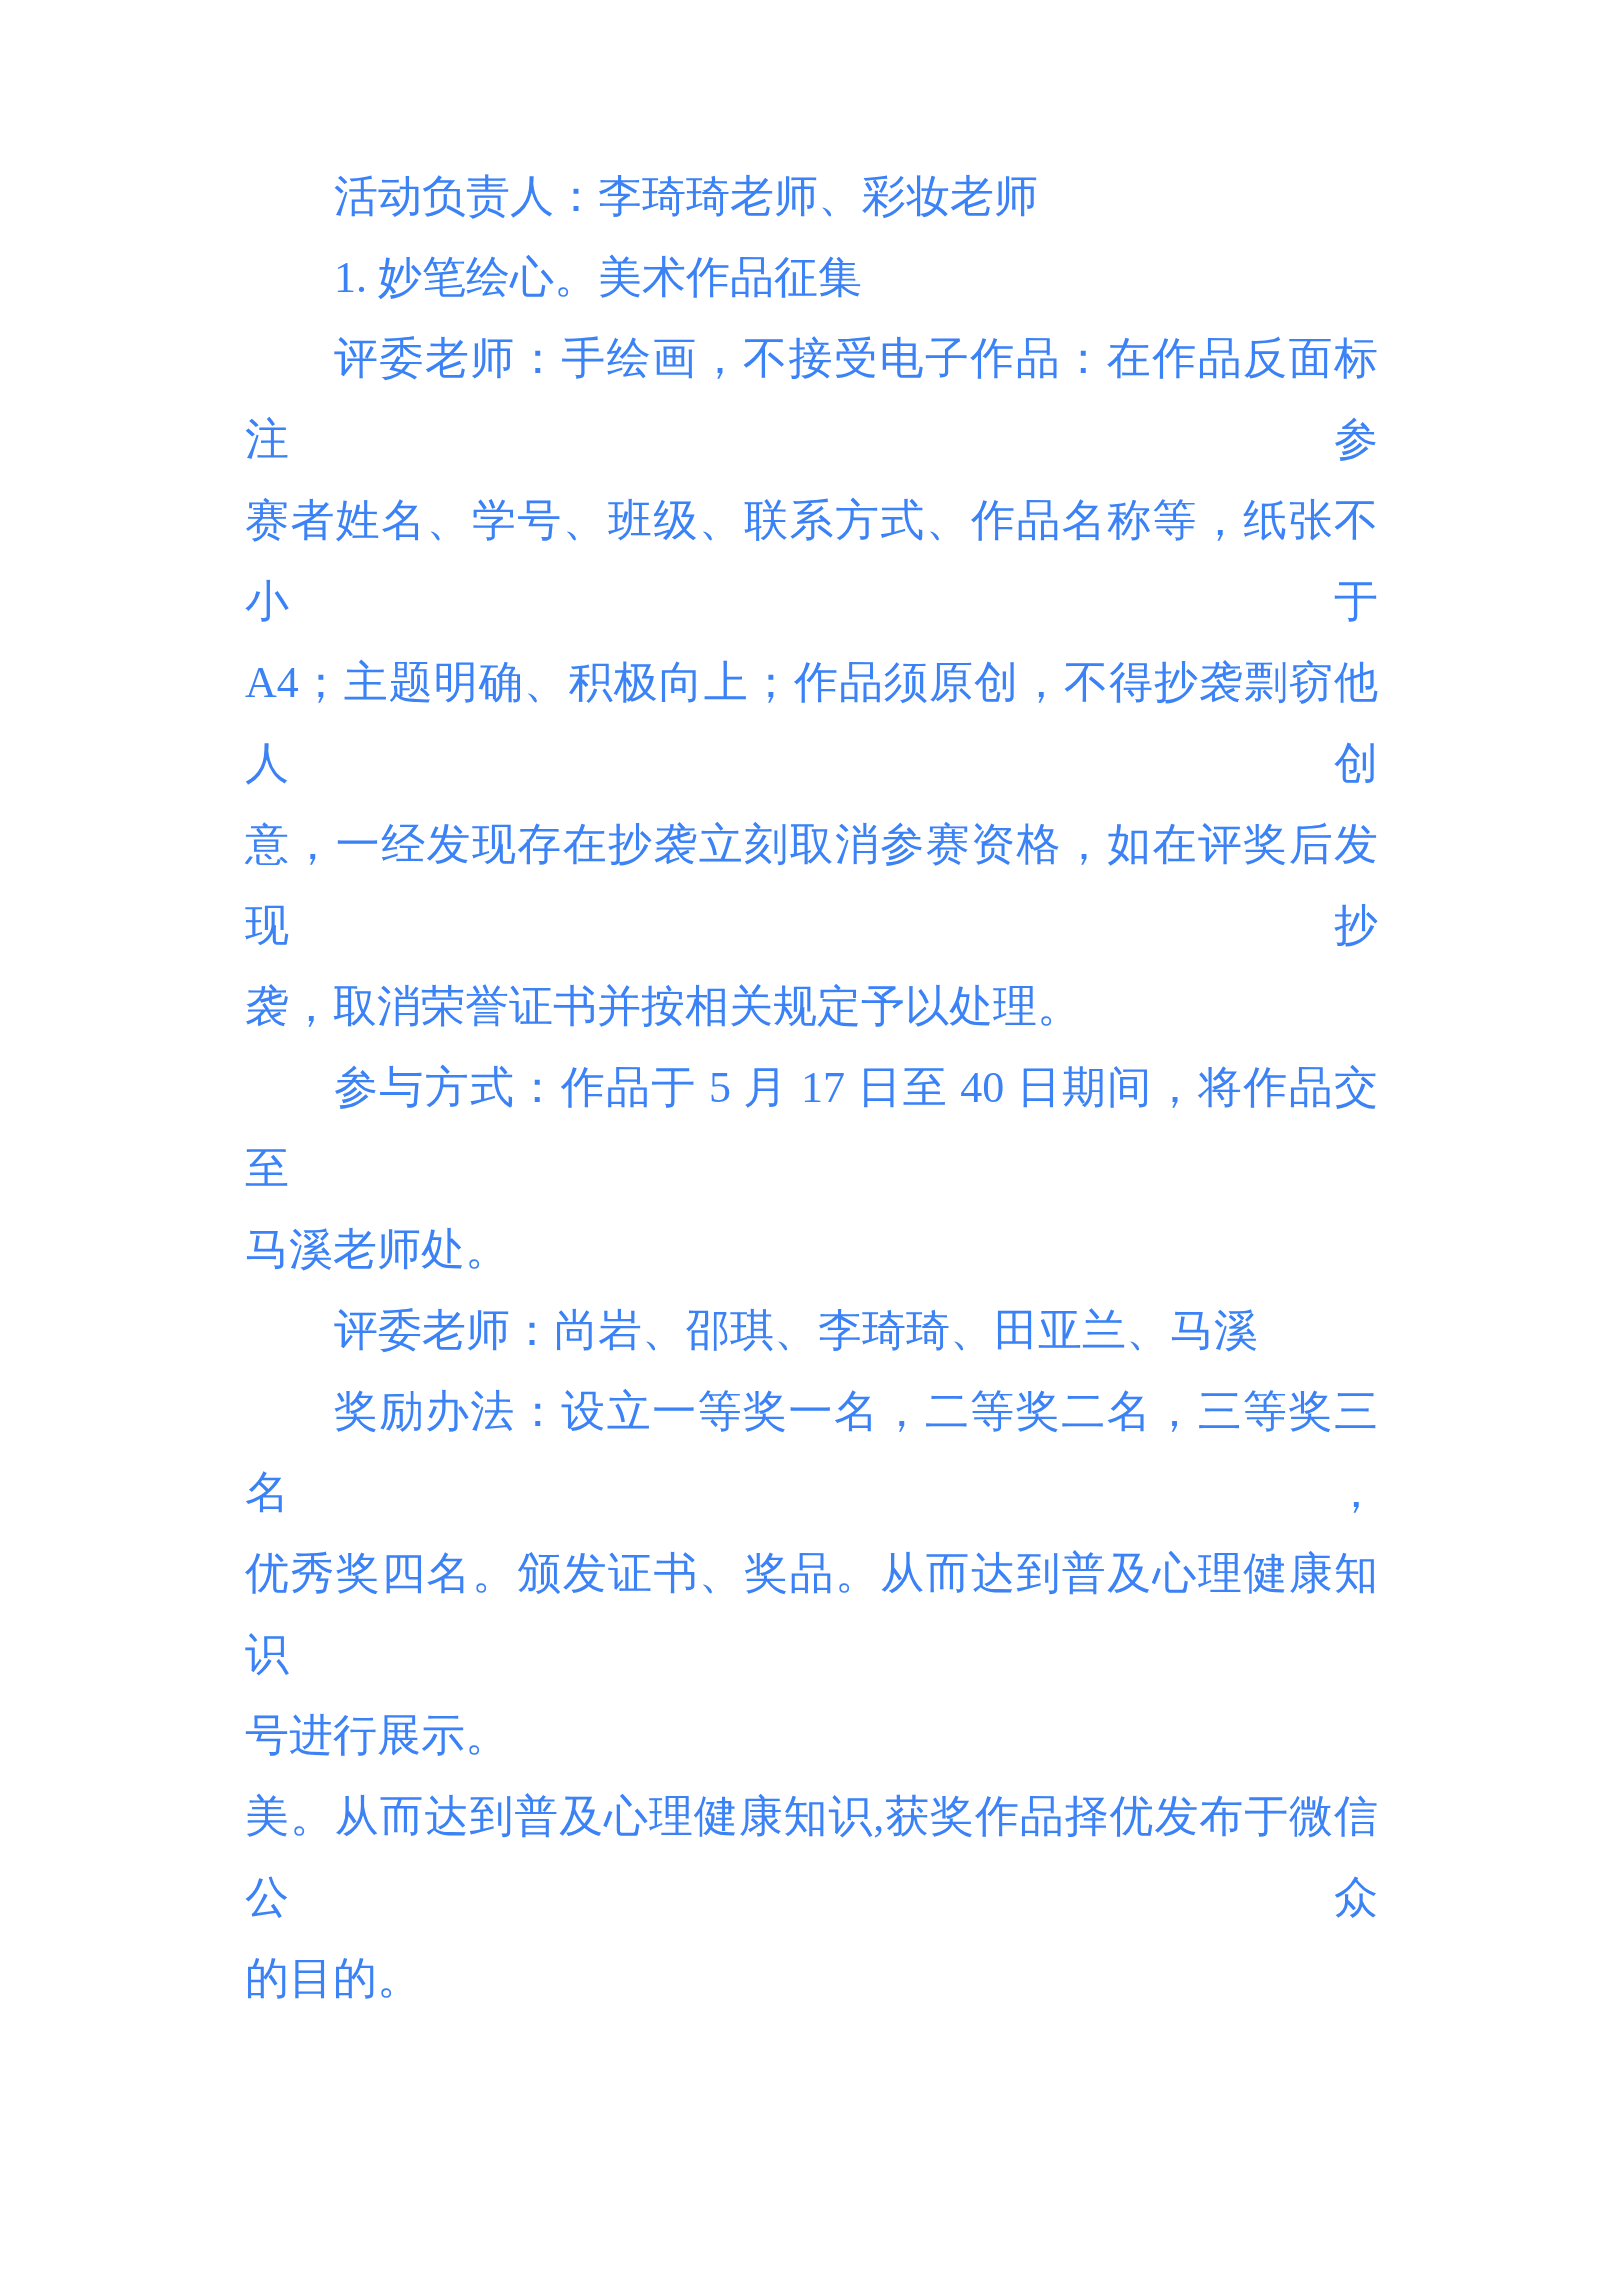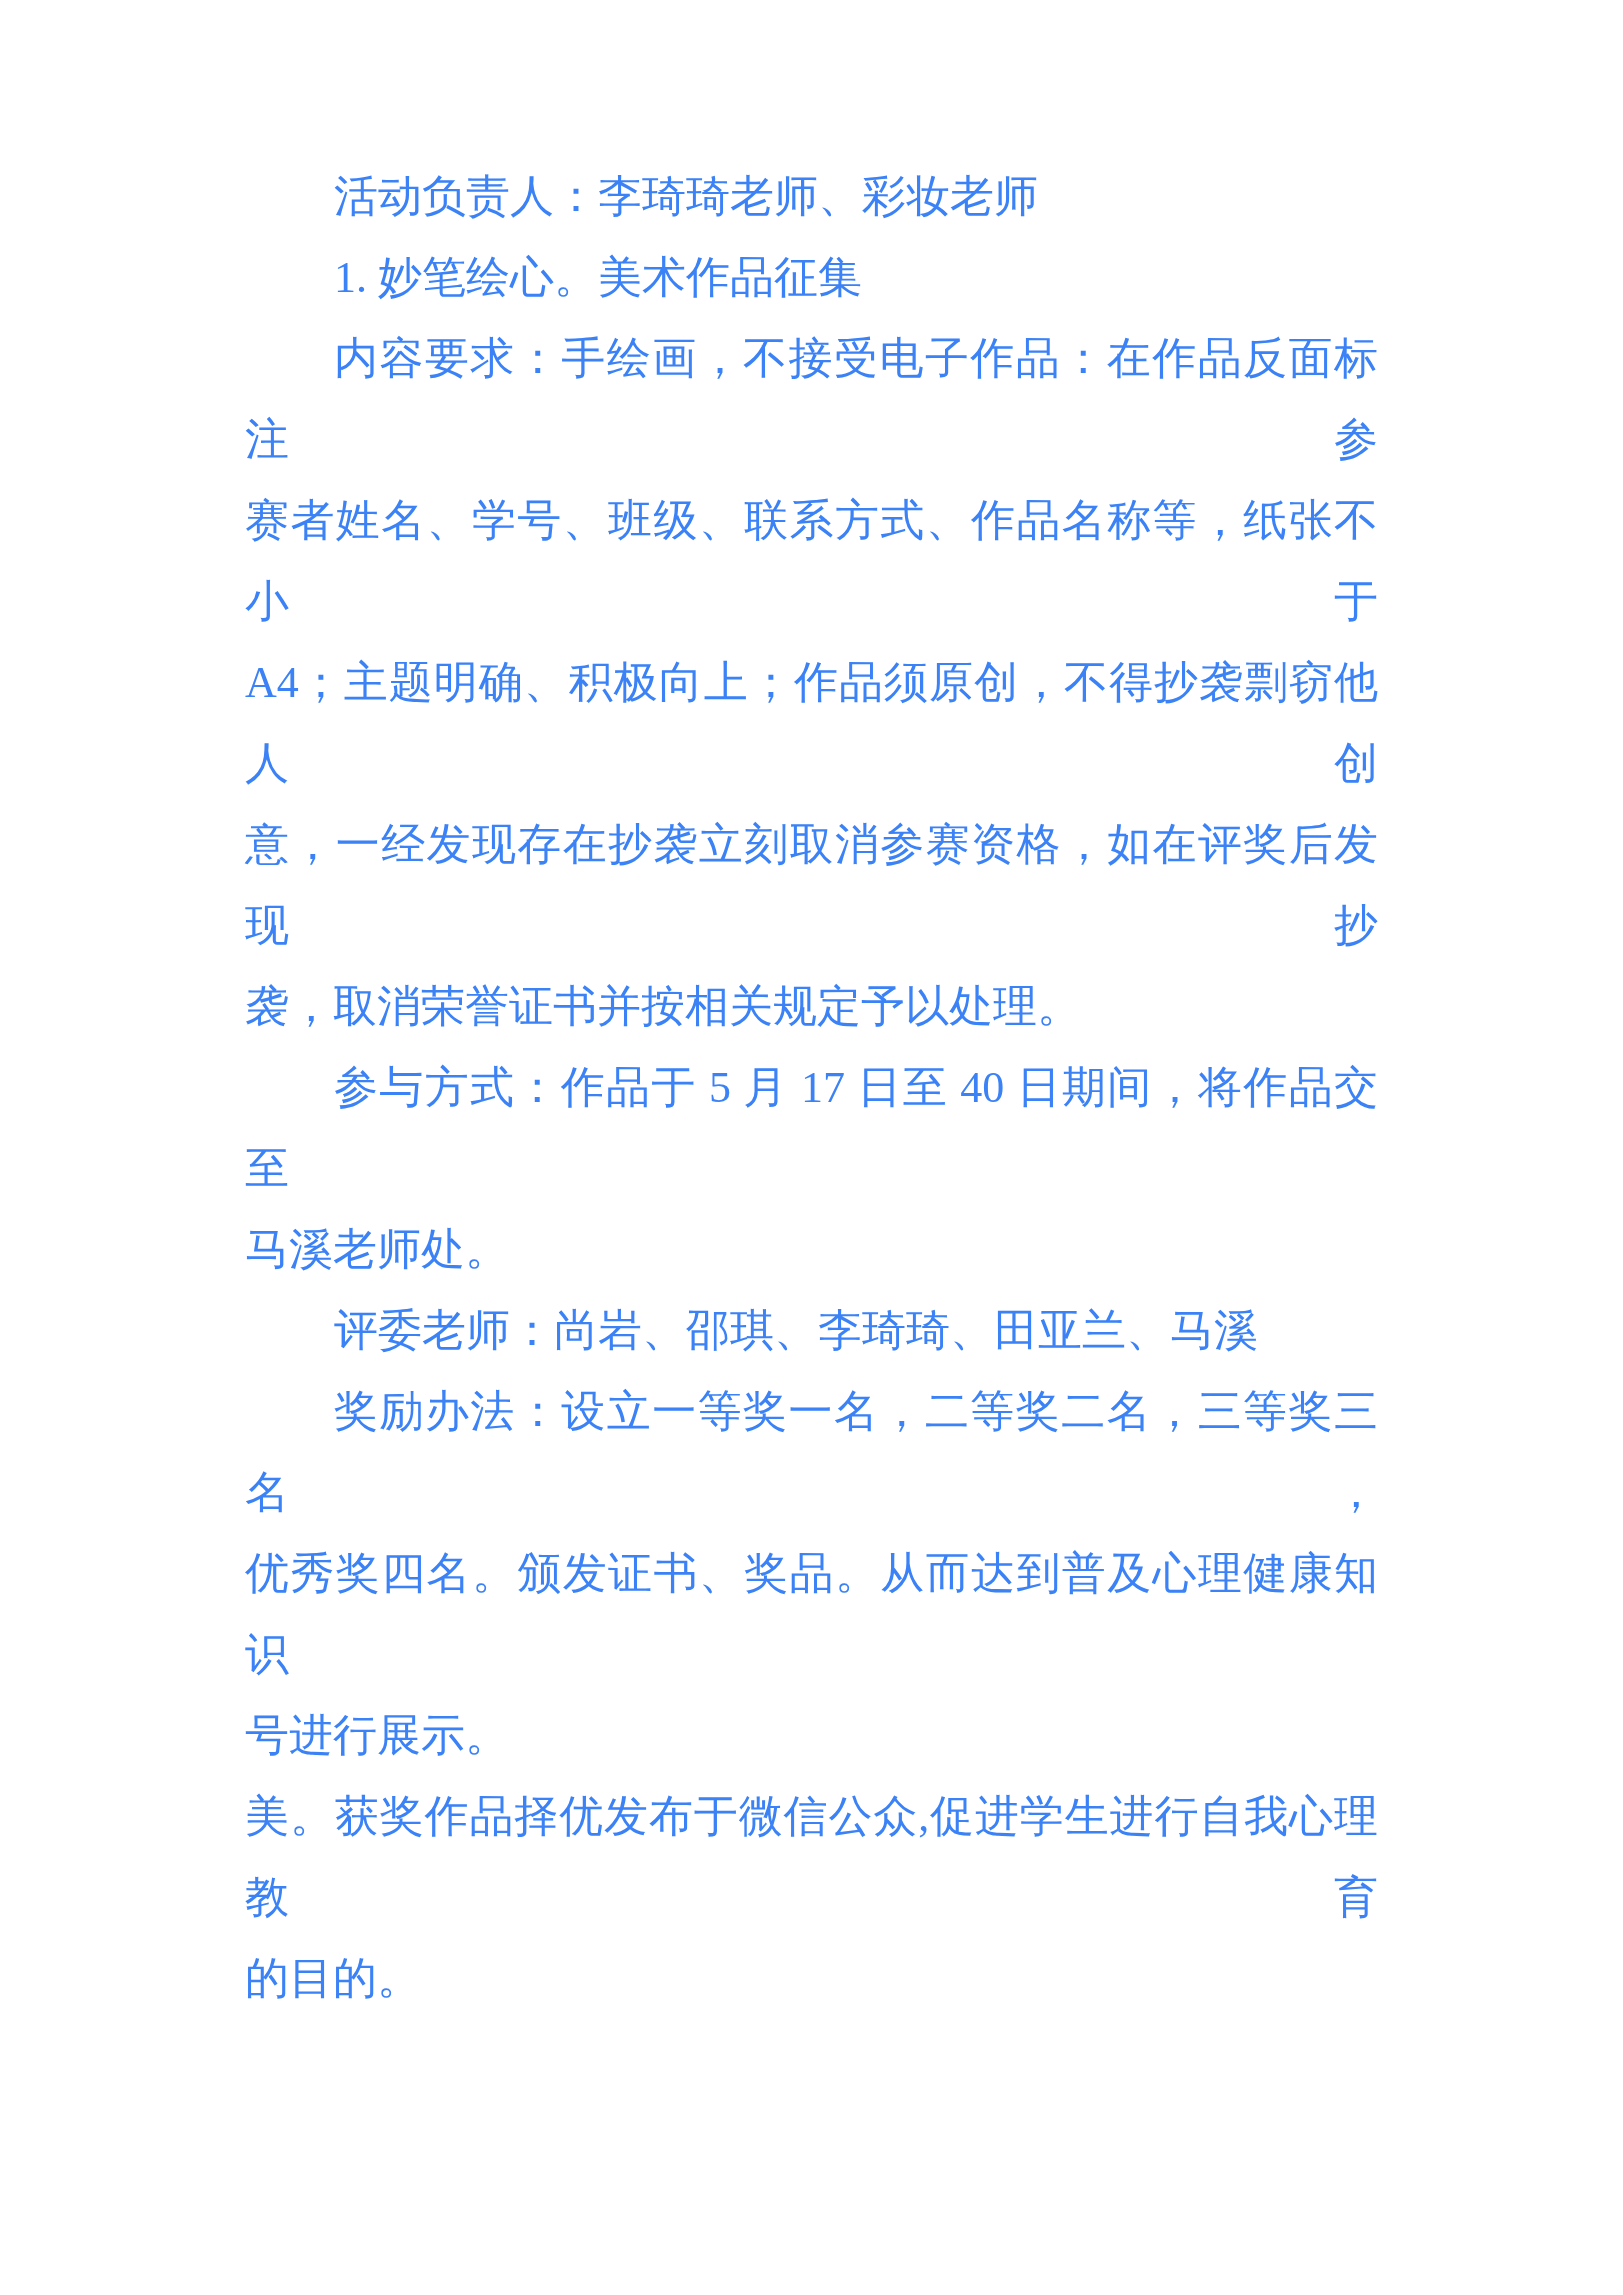--- a/index.html
+++ b/index.html
@@ -49,21 +49,21 @@
 
     <div class="para">
       <div class="line ind">活动负责人：李琦琦老师、彩妆老师</div>
     </div>
 
     <div class="para">
       <div class="line ind">1. 妙笔绘心。美术作品征集</div>
     </div>
 
     <div class="para">
-      <div class="line ind fill">内容要求：手绘画，不接受电子作品：在作品反面标注参</div>
+      <div class="line ind fill">评委老师：手绘画，不接受电子作品：在作品反面标注参</div>
       <div class="line fill">赛者姓名、学号、班级、联系方式、作品名称等，纸张不小于</div>
       <div class="line fill">A4；主题明确、积极向上；作品须原创，不得抄袭剽窃他人创</div>
       <div class="line fill">意，一经发现存在抄袭立刻取消参赛资格，如在评奖后发现抄</div>
       <div class="line">袭，取消荣誉证书并按相关规定予以处理。</div>
     </div>
 
     <div class="para">
       <div class="line ind fill">参与方式：作品于 5 月 17 日至 40 日期间，将作品交至</div>
       <div class="line">马溪老师处。</div>
     </div>
@@ -72,19 +72,19 @@
       <div class="line ind">评委老师：尚岩、邵琪、李琦琦、田亚兰、马溪</div>
     </div>
 
     <div class="para">
       <div class="line ind fill">奖励办法：设立一等奖一名，二等奖二名，三等奖三名，</div>
       <div class="line fill">优秀奖四名。颁发证书、奖品。从而达到普及心理健康知识</div>
       <div class="line">号进行展示。</div>
     </div>
 
     <div class="para">
-      <div class="line fill">美。获奖作品择优发布于微信公众,促进学生进行自我心理教育</div>
+      <div class="line fill">美。从而达到普及心理健康知识,获奖作品择优发布于微信公众</div>
       <div class="line">的目的。</div>
     </div>
 
   </div>
 </div>
 
 
 </body></html>

